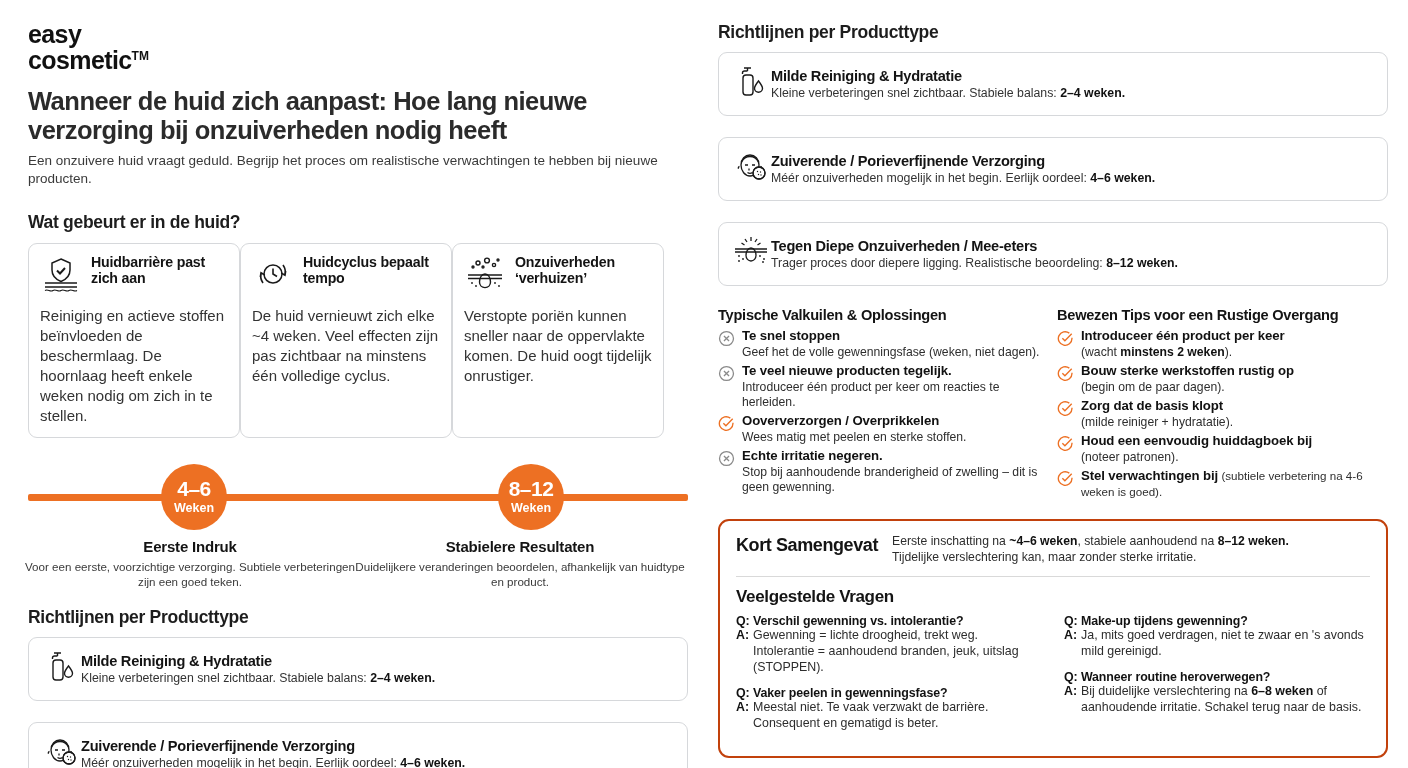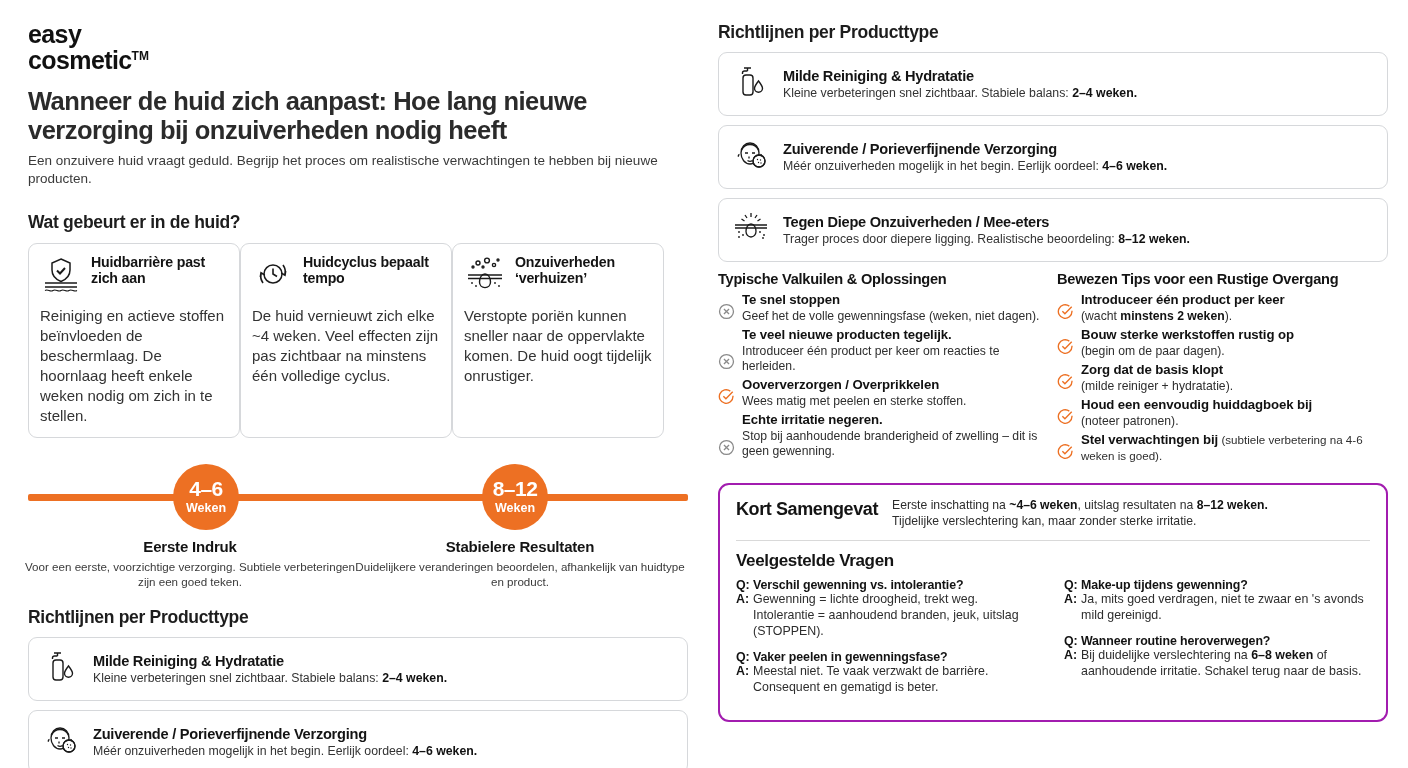--- a/index.html
+++ b/index.html
@@ -45,52 +45,52 @@
     position: absolute; left: 0; right: 12px; top: 30px; height: 7px;
     background: #ED7023; border-radius: 2px;
   }
   .tl-node {
     position: absolute; top: 0; width: 66px; height: 66px; border-radius: 50%;
     background: #ED7023; color: #fff; display: flex; flex-direction: column;
     align-items: center; justify-content: center; line-height: 1;
   }
   .tl-node .n { font-size: 21px; font-weight: 800; letter-spacing: -0.5px; }
   .tl-node .w { font-size: 12.5px; font-weight: 700; margin-top: 3px; }
-  .tl-node.a { left: 145px; }
-  .tl-node.b { left: 454px; }
+  .tl-node.a { left: 133px; }
+  .tl-node.b { left: 470px; }
   .tl-labels { display: flex; margin-top: 8px; }
   .tl-lab { width: 330px; text-align: center; }
   .tl-lab.a { margin-left: -3px; }
   .tl-lab .t { font-size: 15px; font-weight: 800; letter-spacing: -0.2px; color: #141414; }
   .tl-lab .d { font-size: 11.6px; line-height: 1.3; color: #3a3a3a; margin-top: 4px; }
 
   
   .pg-list { margin-top: 9px; }
   .pg-row {
     border: 1px solid #d6d8db; border-radius: 9px; background: #fff;
-    display: flex; align-items: center; gap: 12px;
-    padding: 9px 12px; margin-bottom: 9px; min-height: 52px;
+    display: flex; align-items: center; 
+    padding: 9px 12px; margin-bottom: 21px; min-height: 52px;
   }
   .pg-title { font-size: 14.6px; font-weight: 800; letter-spacing: -0.25px; color: #141414; }
   .pg-desc  { font-size: 12.3px; color: #333; margin-top: 2px; }
   .pg-desc b { font-weight: 800; color: #111; }
 
   
   .two-col { display: flex; gap: 8px; margin-top: 4px; }
   .tc { width: 335px; }
   .tc-h { font-size: 14.6px; font-weight: 800; letter-spacing: -0.25px; color: #141414; margin-bottom: 5px; }
-  .li { display: flex; gap: 7px; margin-bottom: 3px; align-items: flex-end; }
+  .li { display: flex; gap: 7px; margin-bottom: 3px; align-items: flex-start; }
   .li .bullet { flex: 0 0 auto; margin-top: 2px; }
   .li .txt { font-size: 12.2px; line-height: 1.26; color: #2e2e2e; }
   .li .txt strong { font-weight: 800; font-size: 13.2px; color: #111; letter-spacing: -0.1px; }
   .li .txt b { font-weight: 800; color: #111; }
 
   
   .sumbox {
-    border: 2px solid #a21caf; border-radius: 11px;
+    border: 2px solid #c2410c; border-radius: 11px;
     margin-top: 16px; padding: 12px 16px 14px 16px; background: #fff;
   }
   .sum-top { display: flex; align-items: flex-start; gap: 14px; }
   .sum-title { font-size: 18px; font-weight: 800; letter-spacing: -0.4px; color: #141414; white-space: nowrap; padding-top: 2px; }
   .sum-text { font-size: 12.2px; line-height: 1.32; color: #2d2d2d; }
   .sum-text b { font-weight: 800; color: #111; }
   .sum-div { height: 1px; background: #d9d9d9; margin: 11px 0 10px 0; }
   .faq-h { font-size: 17px; font-weight: 800; letter-spacing: -0.35px; color: #141414; margin-bottom: 7px; }
   .faq-cols { display: flex; gap: 22px; }
   .faq-col { width: 316px; }
@@ -417,21 +417,21 @@
           </span>
           <div class="txt"><strong>Stel verwachtingen bij</strong> <span class="tiny">(subtiele verbetering na 4-6 weken is goed).</span></div>
         </div>
       </div>
     </div>
 
     <div class="sumbox">
       <div class="sum-top">
         <div class="sum-title">Kort Samengevat</div>
         <div class="sum-text">
-          <span>Eerste inschatting na </span><b>~4–6 weken</b><span>, uitslag resultaten na </span><b>8–12 weken.</b><br>
+          <span>Eerste inschatting na </span><b>~4–6 weken</b><span>, stabiele aanhoudend na </span><b>8–12 weken.</b><br>
           <span>Tijdelijke verslechtering kan, maar zonder sterke irritatie.</span>
         </div>
       </div>
 
       <div class="sum-div"></div>
 
       <div class="faq-h">Veelgestelde Vragen</div>
 
       <div class="faq-cols">
         <div class="faq-col">

